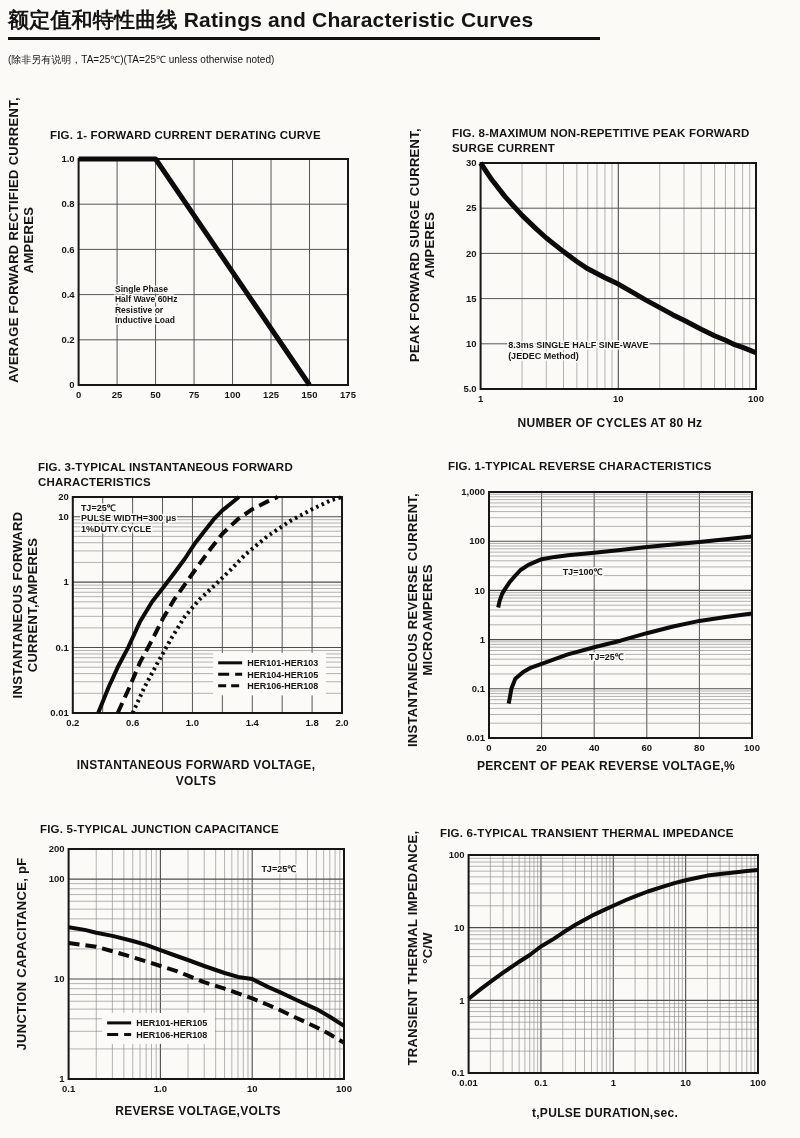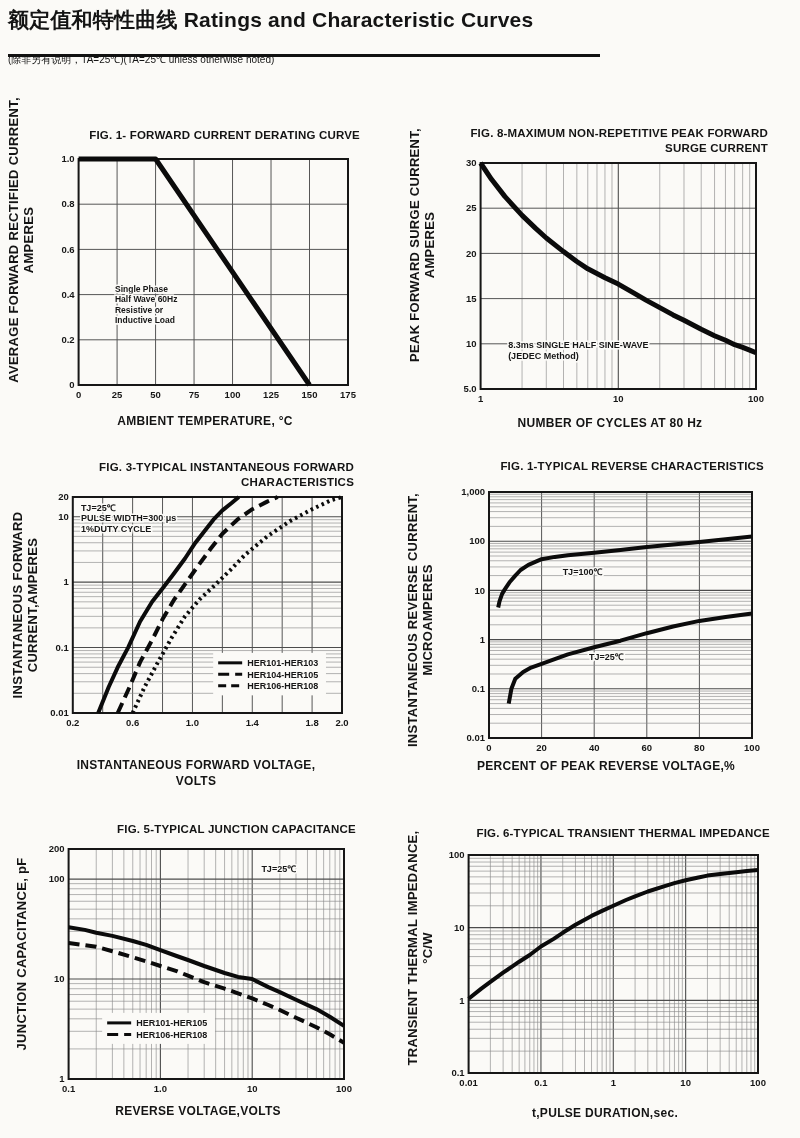--- a/index.html
+++ b/index.html
@@ -1,22 +1,22 @@
 <!DOCTYPE html>
 <html><head>
 <meta charset="utf-8">
 <style>
   html,body{margin:0;padding:0}
   body{width:800px;height:1138px;background:#f3f2ef;font-family:"Liberation Sans",sans-serif;color:#141414}
   .page{position:absolute;left:0;top:0;width:800px;height:1138px;background:#fbfaf7;overflow:hidden}
   .hdr{position:absolute;left:8px;top:6px;width:592px;font-size:21px;font-weight:bold;letter-spacing:.2px;
-       border-bottom:3px solid #111;padding-bottom:20px;white-space:nowrap}
+       border-bottom:3px solid #111;padding-bottom:3px;white-space:nowrap}
   .sub{position:absolute;left:8px;top:52px;font-size:10px;font-weight:normal}
   .fig{position:absolute}
-  .ftitle{position:absolute;left:0;right:0;text-align:right;font-weight:bold;font-size:11.5px;
+  .ftitle{position:absolute;left:0;right:0;text-align:left;font-weight:bold;font-size:11.5px;
           line-height:1.3;white-space:pre-line;letter-spacing:.2px}
   .plot{position:absolute;left:0;right:0}
   .fxlabel{position:absolute;left:0;right:0;text-align:center;font-weight:bold;font-size:12px;
            line-height:1.3;white-space:pre-line;letter-spacing:.3px}
   .vlab{position:absolute;transform:rotate(-90deg);text-align:center;font-weight:bold;font-size:13px;
         line-height:1.18;white-space:pre-line;letter-spacing:.3px}
   svg text{font-family:"Liberation Sans",sans-serif}
 </style>
 </head>
 <body>
@@ -53,21 +53,20 @@
           <text x="221.0285714285714" y="246" text-anchor="middle" font-size="9.5" font-weight="bold" fill="#161616" style="paint-order:stroke;stroke:#fbfaf7;stroke-width:3px">125</text>
           <text x="259.5142857142857" y="246" text-anchor="middle" font-size="9.5" font-weight="bold" fill="#161616" style="paint-order:stroke;stroke:#fbfaf7;stroke-width:3px">150</text>
           <text x="298" y="246" text-anchor="middle" font-size="9.5" font-weight="bold" fill="#161616" style="paint-order:stroke;stroke:#fbfaf7;stroke-width:3px">175</text>
           <text x="24.6" y="10.2" text-anchor="end" font-size="9.5" font-weight="bold" fill="#161616" style="paint-order:stroke;stroke:#fbfaf7;stroke-width:3px">1.0</text>
           <text x="24.6" y="55.39999999999999" text-anchor="end" font-size="9.5" font-weight="bold" fill="#161616" style="paint-order:stroke;stroke:#fbfaf7;stroke-width:3px">0.8</text>
           <text x="24.6" y="100.60000000000001" text-anchor="end" font-size="9.5" font-weight="bold" fill="#161616" style="paint-order:stroke;stroke:#fbfaf7;stroke-width:3px">0.6</text>
           <text x="24.6" y="145.79999999999998" text-anchor="end" font-size="9.5" font-weight="bold" fill="#161616" style="paint-order:stroke;stroke:#fbfaf7;stroke-width:3px">0.4</text>
           <text x="24.6" y="191" text-anchor="end" font-size="9.5" font-weight="bold" fill="#161616" style="paint-order:stroke;stroke:#fbfaf7;stroke-width:3px">0.2</text>
           <text x="24.6" y="236.2" text-anchor="end" font-size="9.5" font-weight="bold" fill="#161616" style="paint-order:stroke;stroke:#fbfaf7;stroke-width:3px">0</text>
         </svg></div>
-    <div class="fxlabel" style="top:288px">AMBIENT TEMPERATURE, °C</div>
   </div>
   <div class="vlab" style="left:-126px;top:222px;width:300px;height:36px">AVERAGE FORWARD RECTIFIED CURRENT,
 AMPERES</div>
 
   <div class="fig" style="left:452px;top:126px;width:316px;height:316px">
     <div class="ftitle" style="top:0px">FIG. 8-MAXIMUM NON-REPETITIVE PEAK FORWARD
 SURGE CURRENT</div>
     <div class="plot" style="top:30px;height:252px"><svg width="316" height="252">
           <line x1="70.05183040293021" y1="7" x2="70.05183040293021" y2="233" stroke="#8b8b8b" stroke-width="0.65"></line>
           <line x1="94.29959677489751" y1="7" x2="94.29959677489751" y2="233" stroke="#8b8b8b" stroke-width="0.65"></line>

